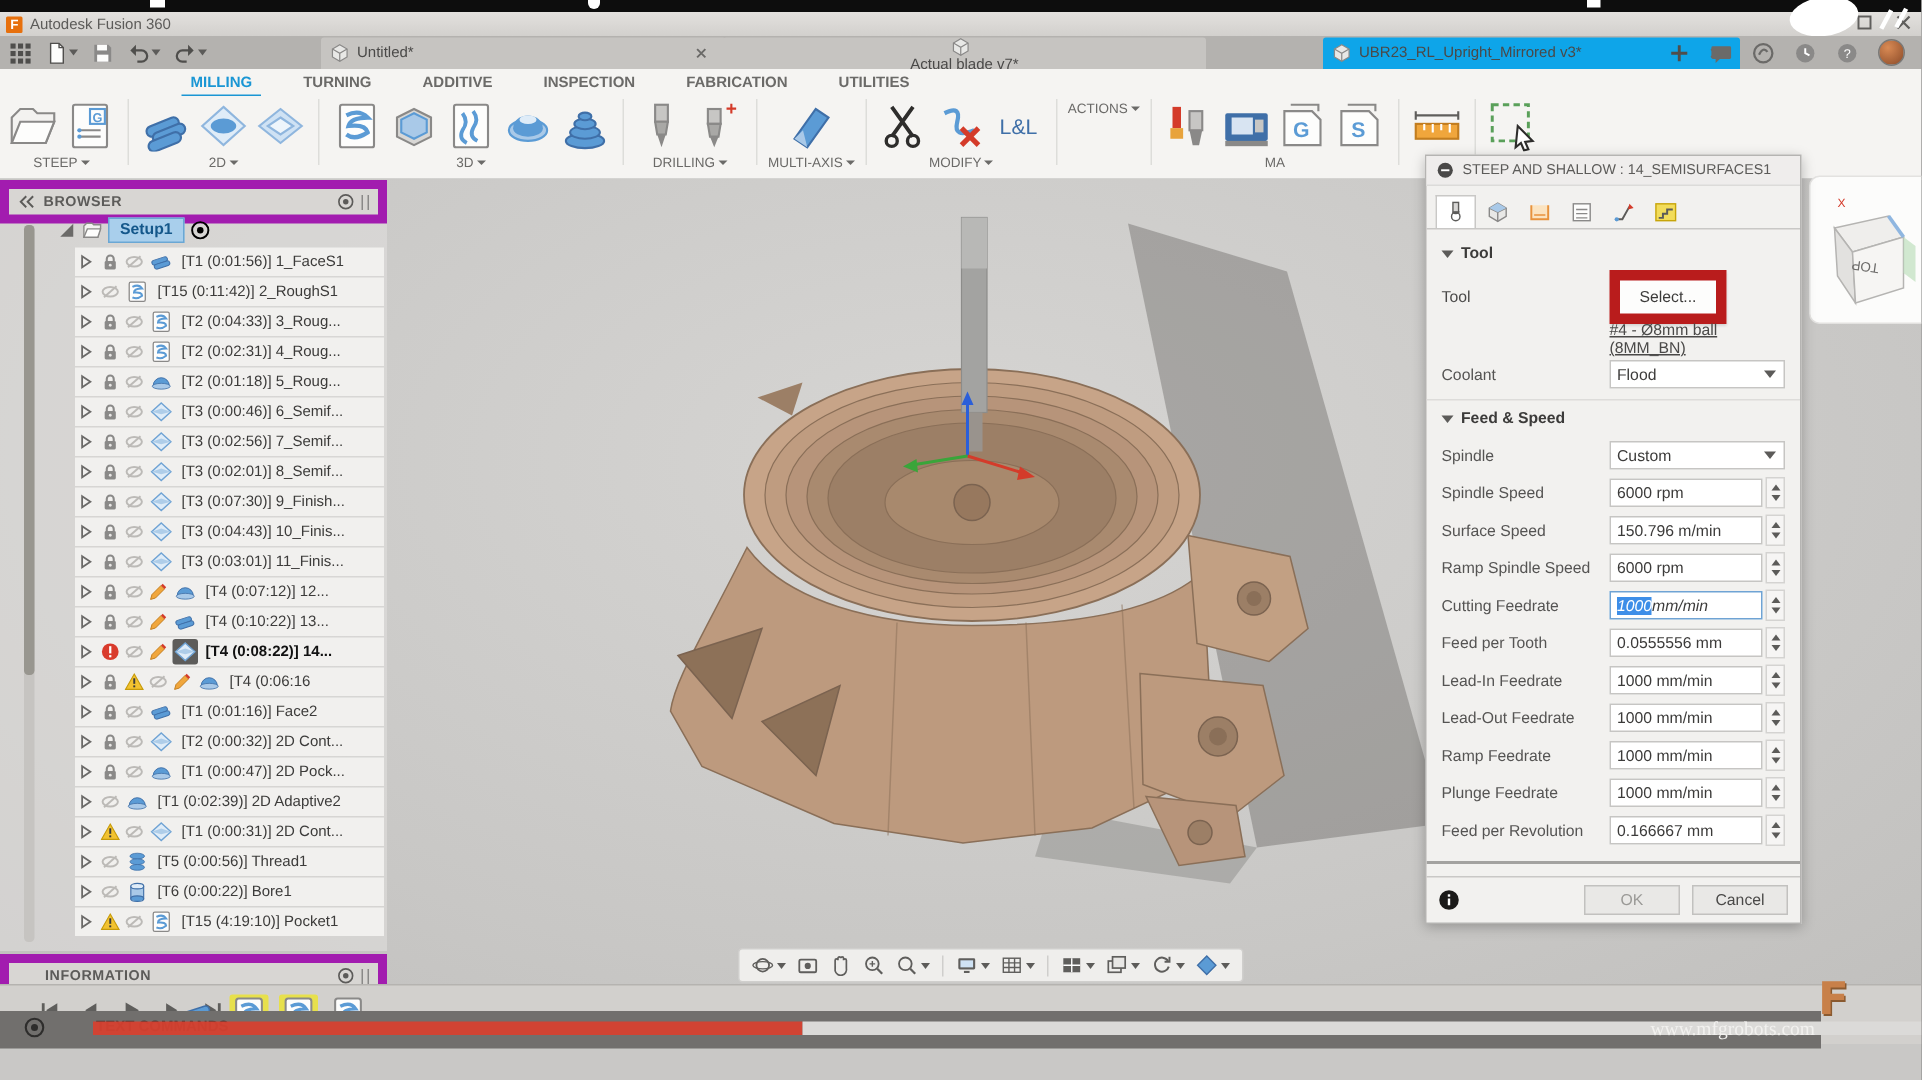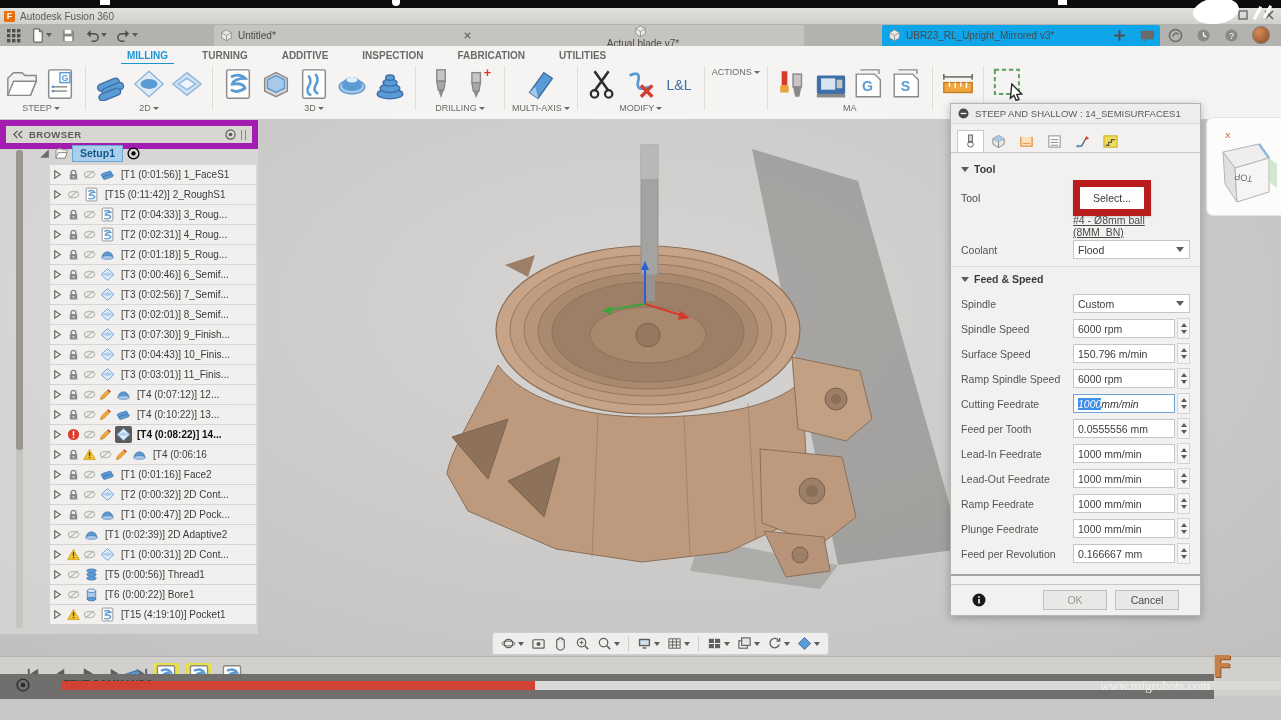--- a/index.html
+++ b/index.html
@@ -160,21 +160,21 @@
   #tool-row{height:34px;display:flex;align-items:center;}
   #select-btn{width:64px;height:22px;background:#fdfdfc;border:7px solid #b91c1c;
     box-shadow:0 1px 2px rgba(0,0,0,.15);font-size:10.5px;color:#3c3b3a;
     display:flex;align-items:center;justify-content:center;}
   #tool-desc-row{height:22px;display:flex;align-items:center;}
   #tool-desc{margin-left:112px;color:#4a4948;text-decoration:underline;}
   .divider{height:1px;background:#dddcda;margin:4px -10px 2px -10px;}
   .divider.strong{height:2px;background:#a3a2a0;margin-top:8px;}
   #shaft-row{display:flex;align-items:center;gap:8px;height:28px;font-weight:bold;color:#3c3b3a;}
   #dlg-foot{height:30px;border-top:1px solid #c9c8c6;display:flex;align-items:center;
-    padding:0 21px;gap:8px;flex:none;}
+    padding:0 8px;gap:8px;flex:none;}
   #info-icon{width:14px;height:14px;color:#1b1a19;}
   #dlg-foot .spacer{flex:1;}
   .dbtn{width:62px;height:18px;border:1px solid #c2c1bf;background:#e9e8e6;font-size:10.5px;
     display:flex;align-items:center;justify-content:center;}
   #ok-btn{color:#9a9996;}
   #cancel-btn{color:#4a4948;}
 
   
   #viewcube{left:1206px;top:117px;width:80px;height:97px;background:#fcfcfb;
     border:1px solid #e3e2e0;border-radius:7px 0 0 7px;}
@@ -1429,20 +1429,33 @@
                 <rect x="2" y="1" width="10" height="12" rx="1" fill="#fdfdfc" stroke="#8a8988" stroke-width="0.8"></rect>
                 <path d="M4 4 q4-2 6 1 q-5 0 -5 2.5 q5-0.5 5 2 q-3 2.5 -6 1" fill="none" stroke="#5b9bd5" stroke-width="1.3"></path>
               </svg>
             </span>
             <span class="lbl">[T15 (4:19:10)] Pocket1</span>
           </div>
         </div>
     </div>
   </div>
 
+  <div id="information" class="abs">
+    <div class="panel-head">
+      <span style="margin-left:18px;">INFORMATION</span>
+      <span class="spacer"></span>
+      <span class="icn">
+          <svg viewBox="0 0 12 12">
+            <circle cx="6" cy="6" r="5" fill="none" stroke="currentColor" stroke-width="1.2"></circle>
+            <circle cx="6" cy="6" r="2" fill="currentColor"></circle>
+          </svg>
+        </span>
+      <span class="phbars"></span>
+    </div>
+  </div>
 
   <div id="playback" class="abs">
     <div id="pb-controls">
         <span class="icn">
           <svg viewBox="0 0 16 16">
             <rect x="2" y="3" width="2" height="10" fill="#5f5e5c"></rect>
             <path d="M13 3 L5 8 L13 13 Z" fill="#5f5e5c"></path>
           </svg>
         </span>
         <span class="icn">

